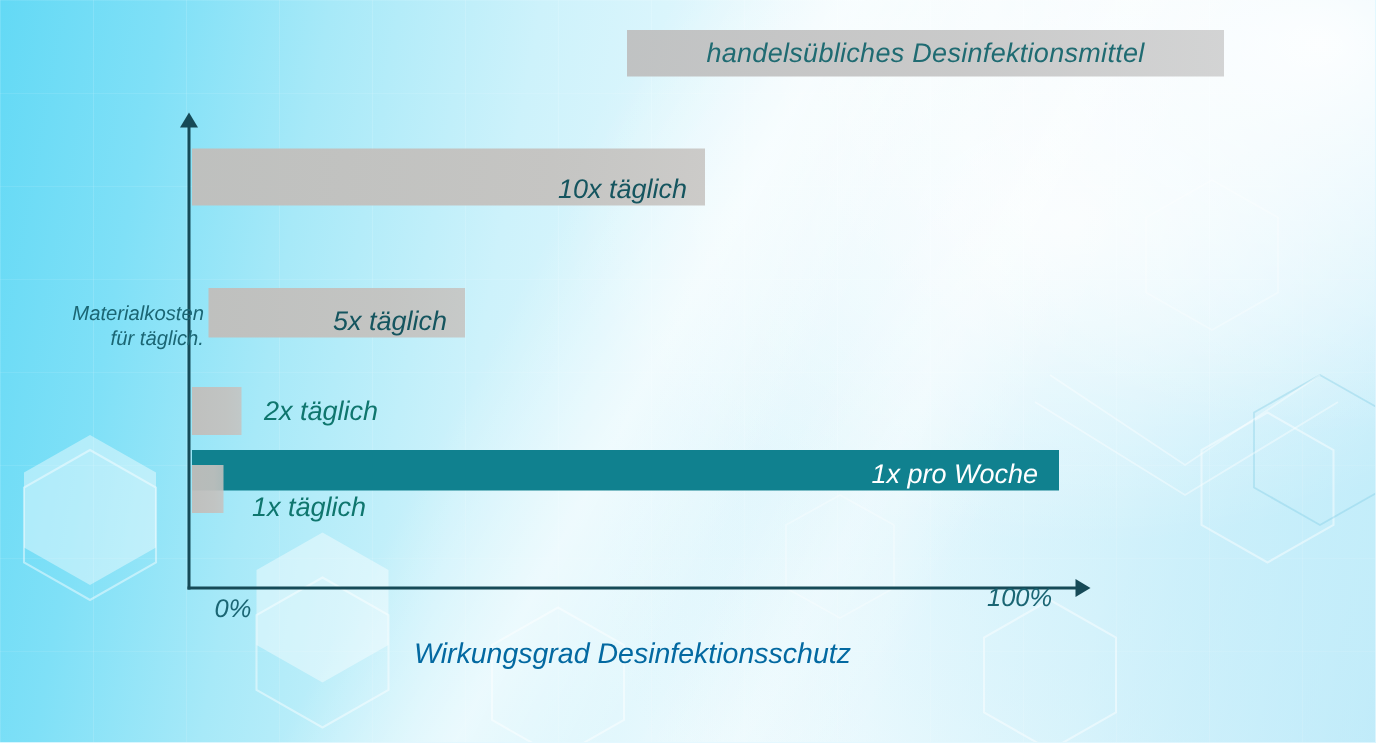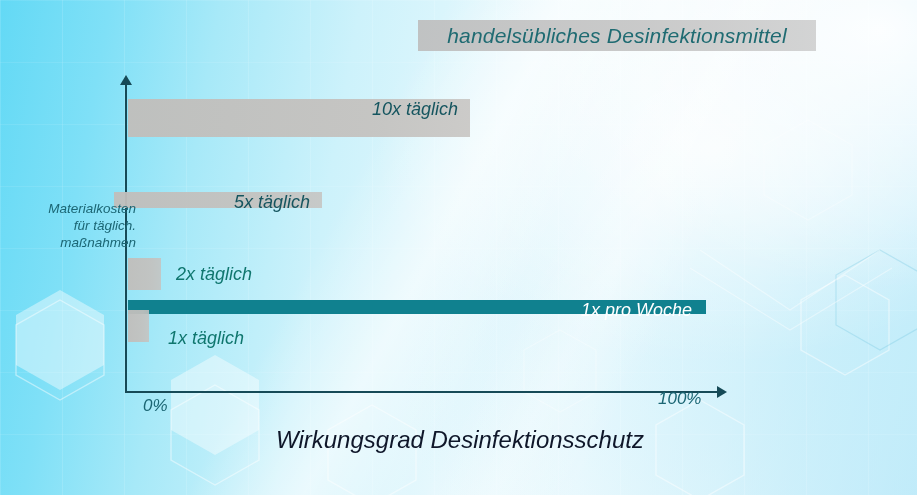--- a/index.html
+++ b/index.html
@@ -52,21 +52,21 @@
     top: 20px;
     width: 398px;
     height: 31px;
     background: linear-gradient(90deg, rgba(190,190,190,.92) 0%, rgba(196,196,196,.90) 55%, rgba(200,200,200,.78) 100%);
     display: flex;
     align-items: center;
     justify-content: center;
   }
   .header-text {
     font-style: italic;
-    font-size: 21px;
+    font-size: 18px;
     color: #1f6b72;
     letter-spacing: .2px;
     white-space: nowrap;
   }
 
   
   .axis-v {
     position: absolute;
     left: 125px;
     top: 83px;
@@ -97,21 +97,21 @@
     top: 386px;
     width: 0; height: 0;
     border-top: 6px solid transparent;
     border-bottom: 6px solid transparent;
     border-left: 10px solid #164a57;
   }
 
   .bar {
     position: absolute;
     display: flex;
-    align-items: flex-start;
+    align-items: flex-end;
   }
   .bar-gray {
     background: linear-gradient(90deg, rgba(193,190,187,.95) 0%, rgba(196,193,190,.92) 70%, rgba(198,195,192,.86) 100%);
   }
   .bar-teal {
     background: #10818f;
   }
   .bar-label {
     font-style: italic;
     font-size: 18px;
@@ -127,24 +127,24 @@
     margin-left: auto;
     margin-right: 14px;
   }
   .bar-label.outside {
     position: absolute;
     color: #0f766e;
   }
 
   
   #bar-10x { left: 128px; top: 99px;  width: 342px; height: 38px; }
-  #bar-5x  { left: 114px; top: 192px; width: 171px; height: 16px; padding-left: 37px; }
+  #bar-5x  { left: 139px; top: 192px; width: 171px; height: 33px; }
   #bar-2x  { left: 128px; top: 258px; width: 33px;  height: 32px; }
   #bar-1xt { left: 128px; top: 310px; width: 21px;  height: 32px; z-index: 3; }
-  #bar-week{ left: 128px; top: 300px; width: 578px; height: 14px; z-index: 2; }
+  #bar-week{ left: 128px; top: 300px; width: 578px; height: 27px; z-index: 2; }
 
   #label-2x  { left: 176px; top: 264px; }
   #label-1xt { left: 152px; top: 328px; z-index: 4; margin-left: 16px; }
 
   
   .y-axis-title {
     position: absolute;
     left: 0px;
     top: 200px;
     width: 112px;
@@ -161,22 +161,22 @@
     font-size: 17px;
     color: #1b6674;
   }
   #tick-0   { left: 143px; top: 396px; }
   #tick-100 { left: 658px; top: 389px; }
   .x-axis-title {
     position: absolute;
     left: 276px;
     top: 426px;
     font-style: italic;
-    font-size: 24px;
-    color: #0f172a;
+    font-size: 19px;
+    color: #0369a1;
     white-space: nowrap;
   }
 
   
   .logo {
     position: absolute;
     left: 722px;
     top: 301px;
     display: flex;
     align-items: flex-start;
@@ -260,21 +260,20 @@
   <div class="bar bar-teal" id="bar-week">
     <span class="bar-label inside-light">1x pro Woche</span>
   </div>
 
   <div class="bar bar-gray" id="bar-1xt"></div>
   <span class="bar-label outside" id="label-1xt">1x täglich</span>
 
   <div class="y-axis-title">
     <div>Materialkosten</div>
     <div>für täglich.</div>
-    <div>maßnahmen</div>
   </div>
 
   <span class="tick" id="tick-0">0%</span>
   <span class="tick" id="tick-100">100%</span>
   <div class="x-axis-title">Wirkungsgrad Desinfektionsschutz</div>
 
 
 </div>
 
 </body></html>

